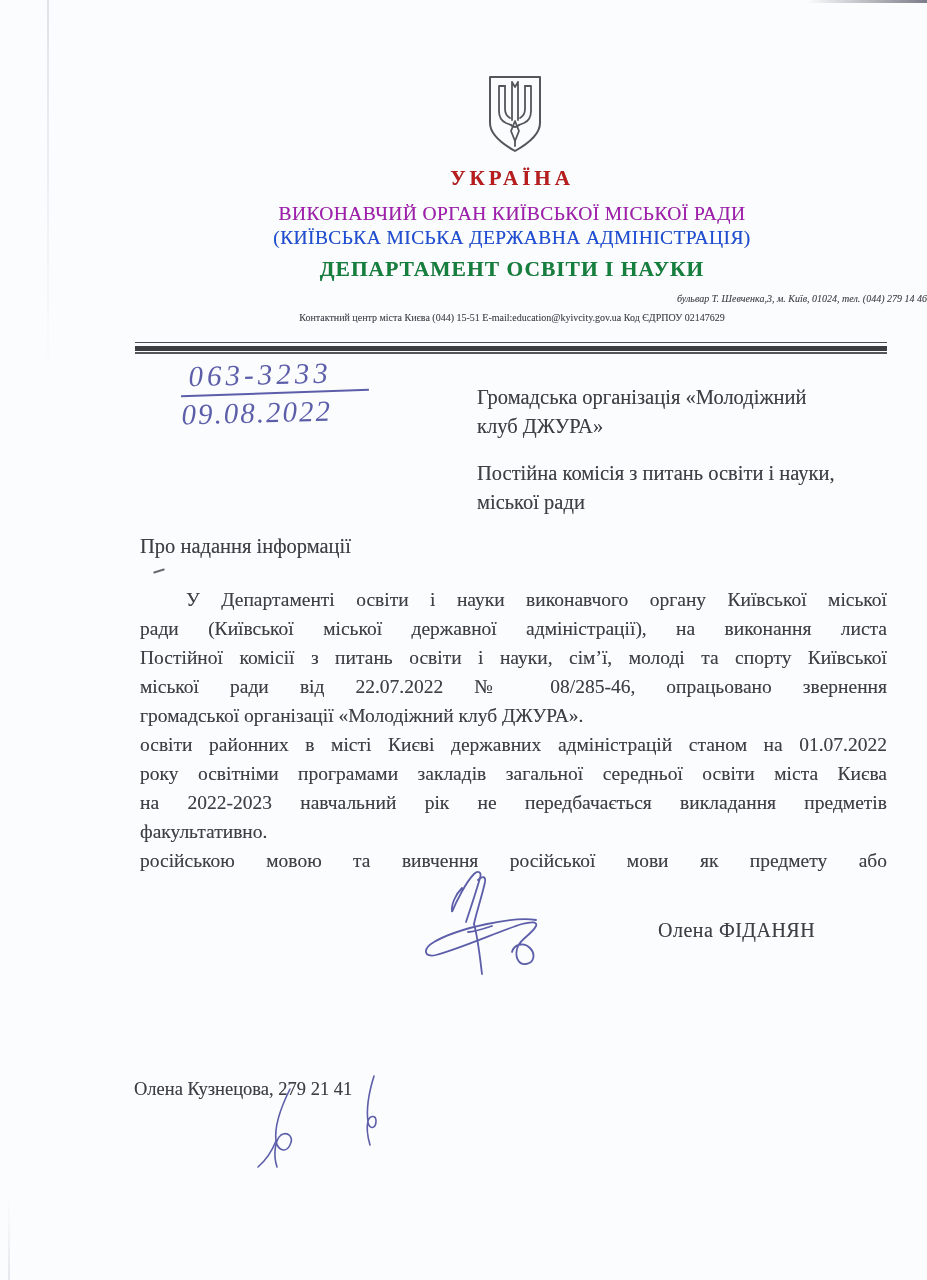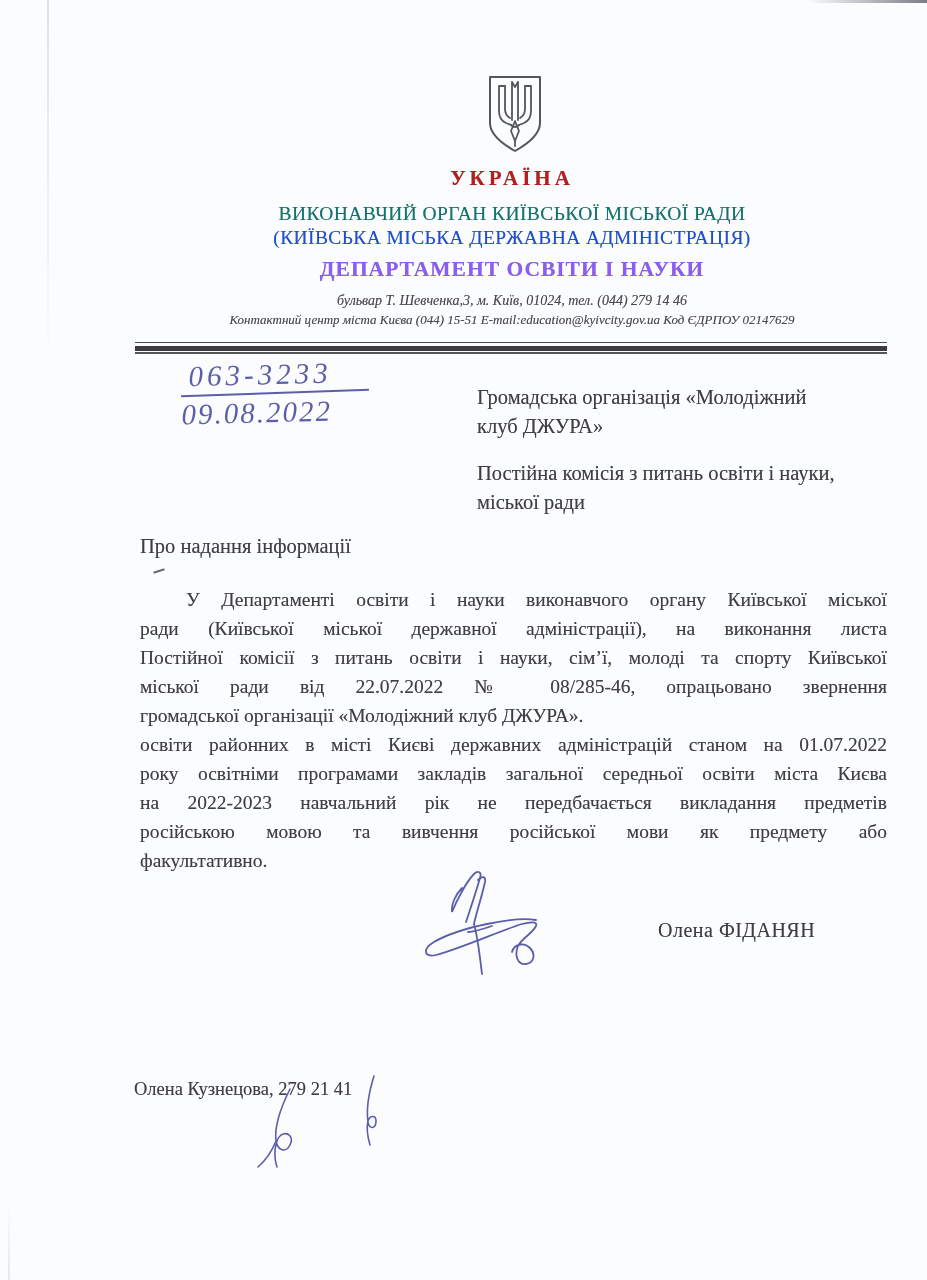--- a/index.html
+++ b/index.html
@@ -18,29 +18,29 @@
   .scan-edge-top{position:absolute;right:0;top:0;width:120px;height:3px;
     background:linear-gradient(90deg, rgba(122,125,136,0), #7a7d88);pointer-events:none;}
   .scan-edge-bl{position:absolute;left:8px;bottom:0;width:2px;height:80px;
     background:linear-gradient(rgba(223,227,232,0), #e4e7eb);pointer-events:none;}
 
   .letterhead{position:absolute;left:97px;top:0;width:830px;text-align:center;}
   .emblem{position:absolute;left:485px;top:73px;width:60px;height:82px;}
   .country{position:absolute;top:166px;left:0;width:100%;
     font-size:21px;font-weight:bold;letter-spacing:4px;color:#b91c1c;}
   .org-line1{position:absolute;top:203px;left:0;width:100%;
-    font-size:19.5px;letter-spacing:0.4px;color:#0f766e;}
+    font-size:19.5px;letter-spacing:0.4px;color:#a21caf;}
   .org-line2{position:absolute;top:227px;left:0;width:100%;
     font-size:19.5px;letter-spacing:0.4px;color:#1d4ed8;}
   .department{position:absolute;top:257px;left:0;width:100%;
-    font-size:21.5px;font-weight:bold;letter-spacing:1px;color:#8b5cf6;}
+    font-size:21.5px;font-weight:bold;letter-spacing:1px;color:#15803d;}
   .addr1{position:absolute;top:293px;left:0;width:100%;
-    font-size:14px;font-style:italic;color:#4a4950;}
+    font-size:10px;font-style:italic;color:#4a4950;text-align:right;}
   .addr2{position:absolute;top:312px;left:0;width:100%;
-    font-size:13px;font-style:italic;color:#4a4950;}
+    font-size:10px;color:#4a4950;}
   .divider{position:absolute;left:135px;top:342px;width:752px;height:12px;
     background:linear-gradient(
       #4a4a4f 0px, #4a4a4f 1.5px,
       rgba(0,0,0,0) 1.5px, rgba(0,0,0,0) 4px,
       #3c3c41 4px, #3c3c41 9px,
       rgba(0,0,0,0) 9px, rgba(0,0,0,0) 10.5px,
       #55555a 10.5px, #55555a 12px);}
 
   .ref-block{position:absolute;left:181px;top:358px;transform:rotate(-1.5deg);
     color:#5c5ea9;font-style:italic;}
@@ -126,22 +126,22 @@
 
   <div class="body-text txt">
     <div class="jline indent">У Департаменті освіти і науки виконавчого органу Київської міської</div>
     <div class="jline">ради (Київської міської державної адміністрації), на виконання листа</div>
     <div class="jline">Постійної комісії з питань освіти і науки, сім’ї, молоді та спорту Київської</div>
     <div class="jline">міської ради від 22.07.2022 № 08/285-46, опрацьовано звернення</div>
     <div class="jline last">громадської організації «Молодіжний клуб ДЖУРА».</div>
     <div class="jline">освіти районних в місті Києві державних адміністрацій станом на 01.07.2022</div>
     <div class="jline">року освітніми програмами закладів загальної середньої освіти міста Києва</div>
     <div class="jline">на 2022-2023 навчальний рік не передбачається викладання предметів</div>
+    <div class="jline last">факультативно.</div>
     <div class="jline">російською мовою та вивчення російської мови як предмету або</div>
-    <div class="jline last">факультативно.</div>
   </div>
 
   <svg class="sig-scribble" viewBox="0 0 140 112" fill="none" stroke="#5c5ea9" stroke-width="1.8" stroke-linecap="round">
     <path d="M44,22 C38,28 33,38 34,46 C38,36 48,16 56,8 C60,4 64,6 62,12 C58,26 52,44 48,56"></path>
     <path d="M60,14 C64,10 68,10 67,16 C64,30 58,48 56,58"></path>
     <path d="M118,54 C96,50 40,62 16,76 C4,83 6,92 18,89 C44,82 84,64 104,58 C112,56 120,55 118,60 C114,68 104,72 100,80 C96,90 100,99 108,98 C116,97 118,88 112,82 C106,76 96,78 94,86"></path>
     <path d="M56,58 C60,72 62,92 64,108 M50,66 C56,66 68,62 74,60"></path>
   </svg>
   <div class="sig-name txt">Олена ФІДАНЯН</div>
 

